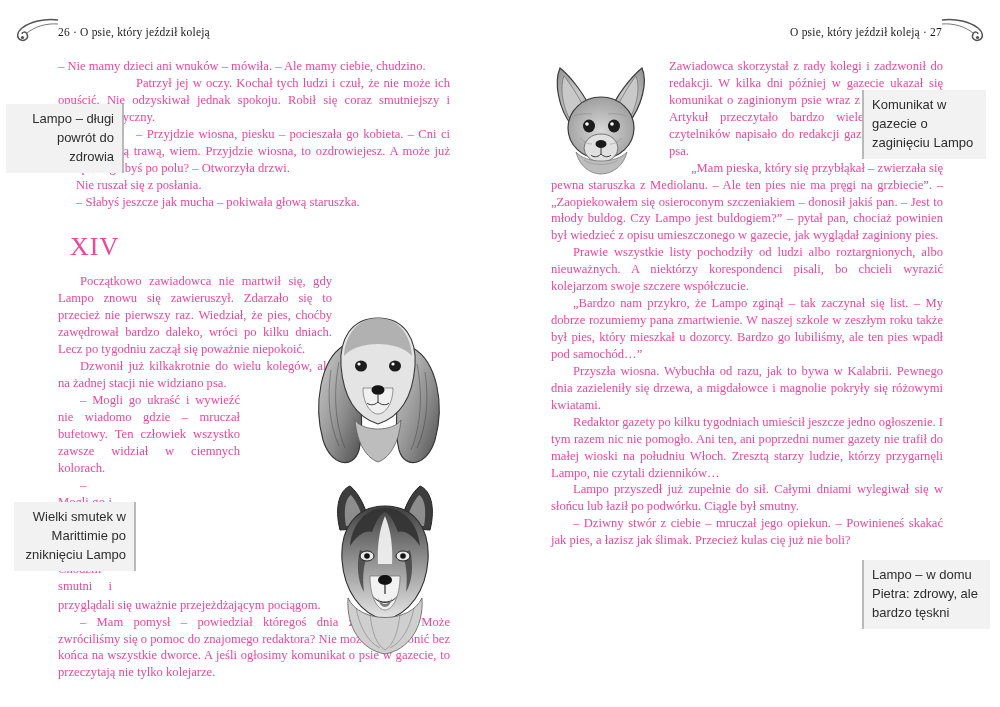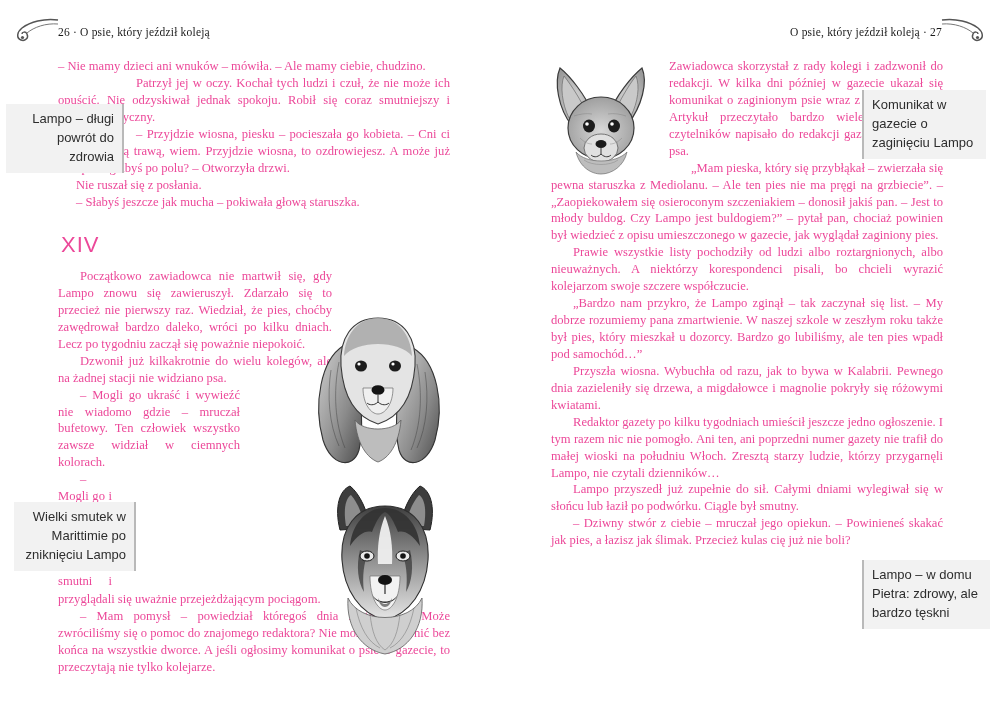--- a/index.html
+++ b/index.html
@@ -57,24 +57,24 @@
   .col.right { left: 551px; }
 
   .col p {
     margin: 0;
     text-indent: 0;
   }
   .col p.ind { text-indent: 20px; }
 
   
   .chapter-num {
-    font-size: 22px;
-    font-family: Liberation Sans, sans-serif;
+    font-size: 26px;
+    font-family: Liberation Serif, serif;
     letter-spacing: 1px;
-    margin: 20px 0 8px 3px;
+    margin: 20px 0 8px 12px;
     font-weight: 400;
   }
 
   
   .note {
     position: absolute;
     font-family: "Liberation Sans", sans-serif;
     font-size: 13px;
     line-height: 1.45;
     color: #2d2d2d;

